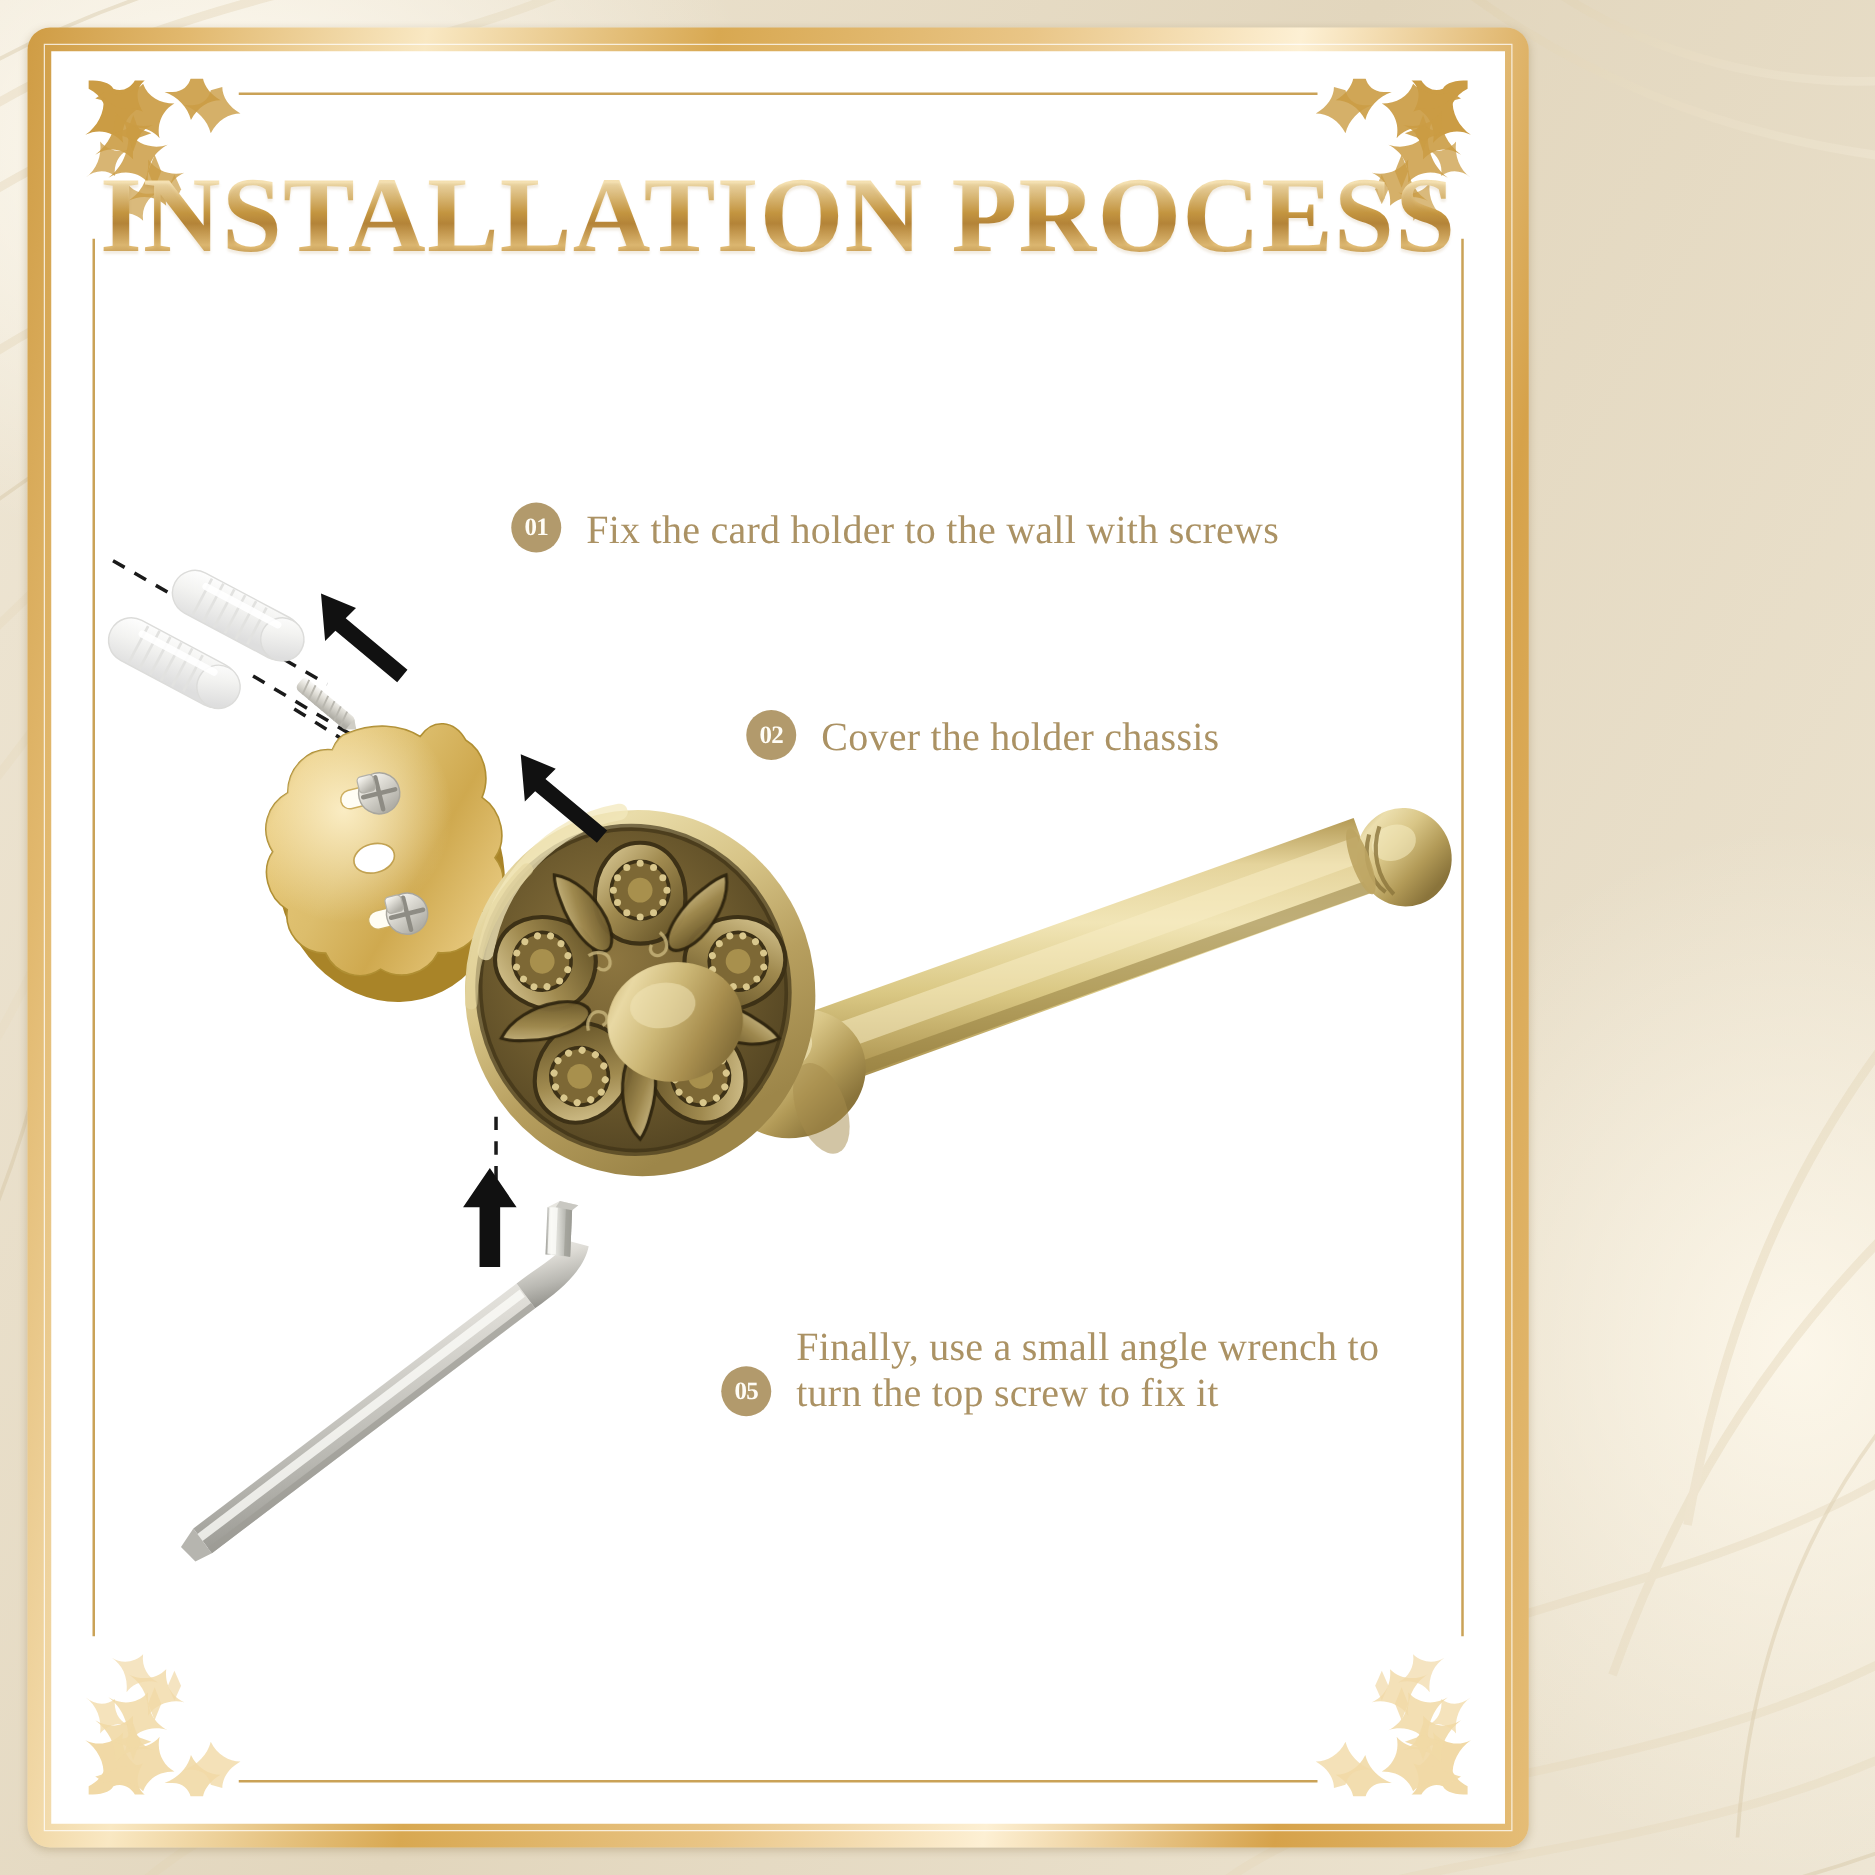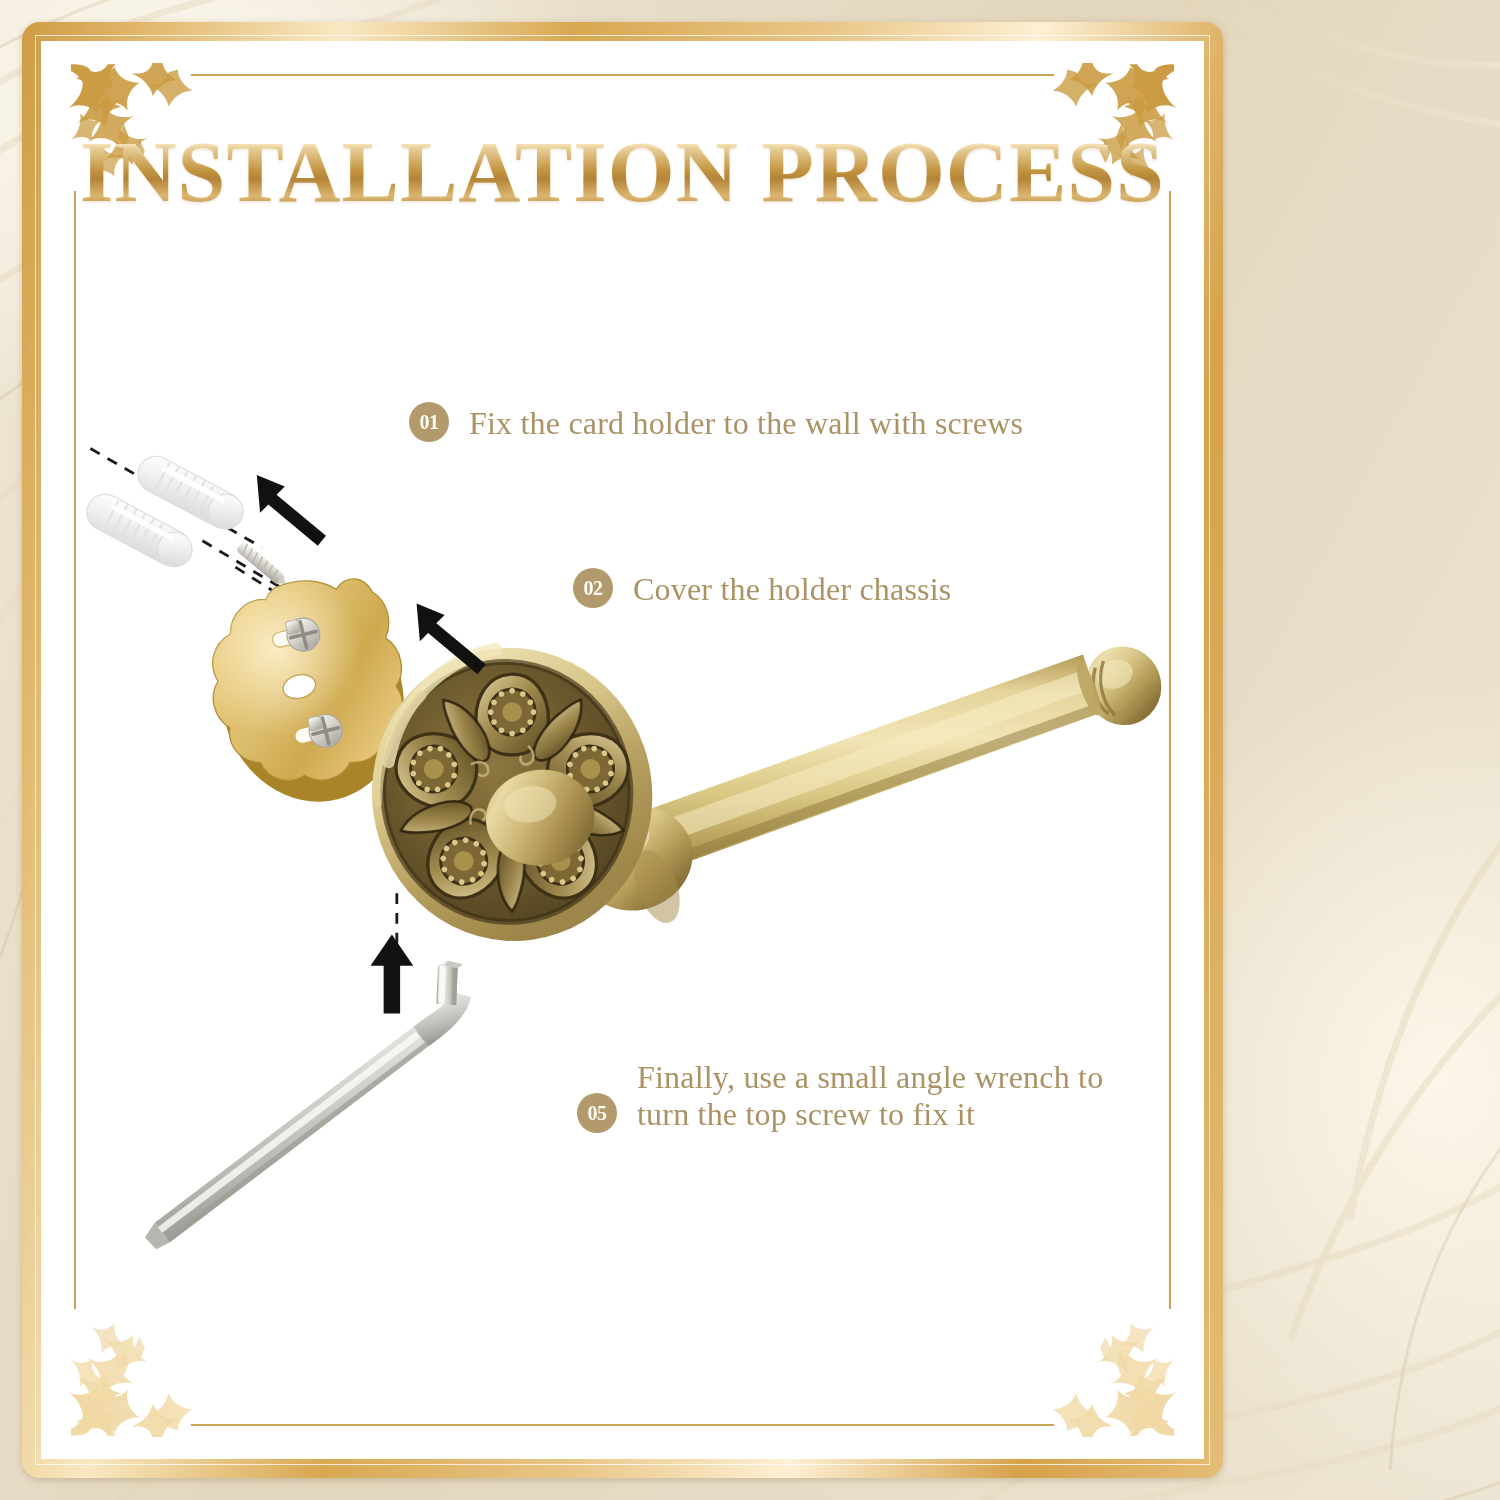--- a/index.html
+++ b/index.html
@@ -108,21 +108,21 @@
   }
   .step-text {
     color: #ab9264;
     font-size: 32px;
     line-height: 1.16;
     font-weight: 400;
     letter-spacing: .2px;
     white-space: pre-line;
   }
   #step1 { left: 368px; top: 352px; }
-  #step2 { left: 532px; top: 518px; }
+  #step2 { left: 556px; top: 518px; }
   #step3 { left: 536px; top: 1018px; }
 
   
   #product { position: absolute; left: 0; top: 0; width: 100%; height: 100%; pointer-events: none; }
 </style>
 </head>
 <body>
 
 <div id="page">
 

